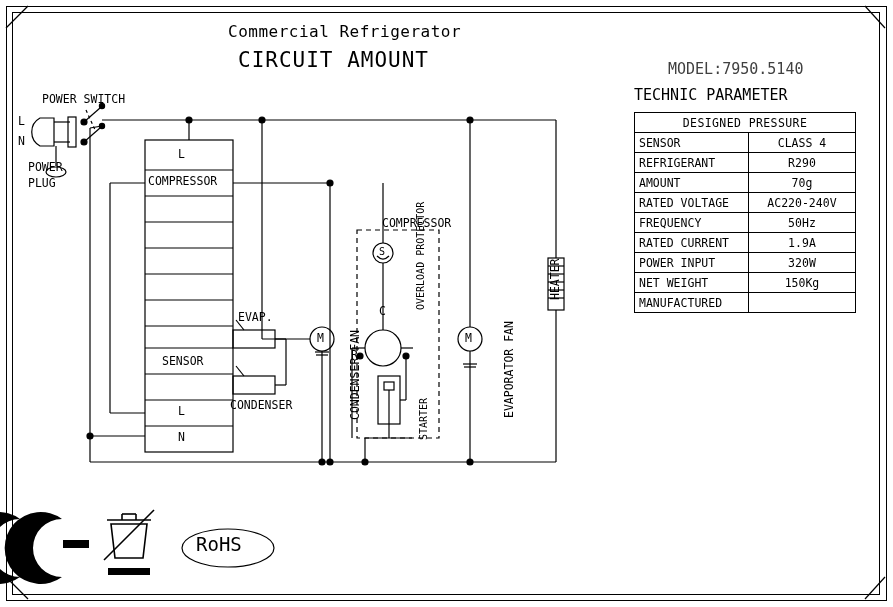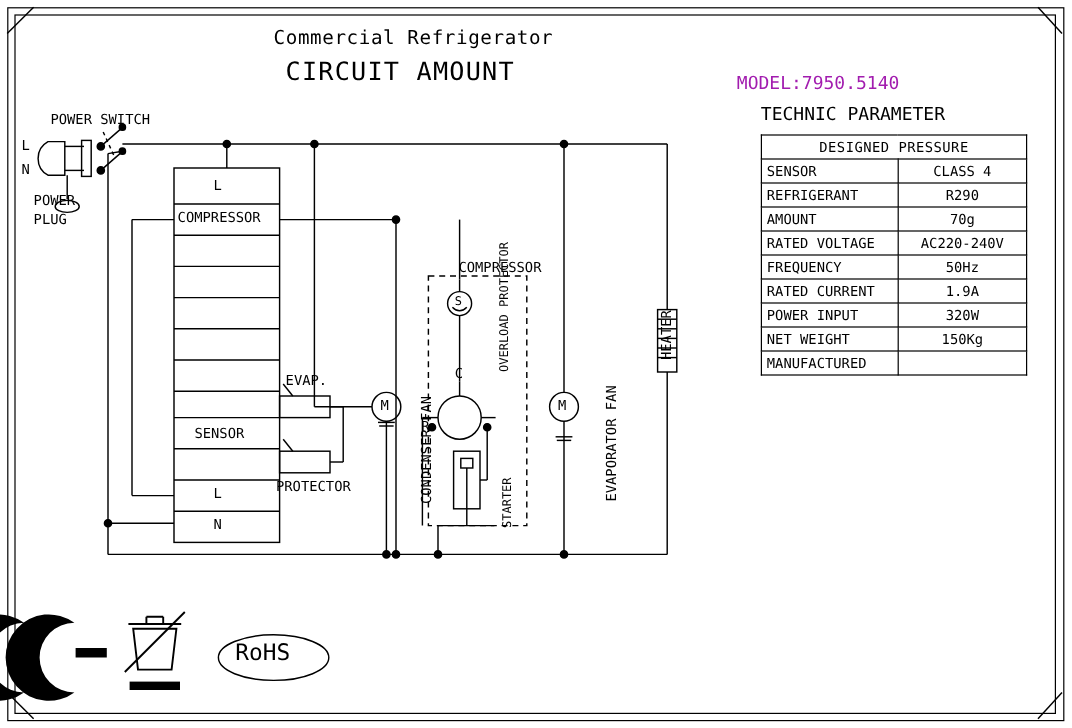--- a/index.html
+++ b/index.html
@@ -47,24 +47,24 @@
     position: absolute;
     left: 238px;
     top: 48px;
     font-size: 21px;
     letter-spacing: 1px;
     color: #000;
     white-space: nowrap;
   }
   .model-line {
     position: absolute;
-    left: 598px;
+    left: 652px;
     top: 60px;
     font-size: 15px;
-    color: #a21caf;
+    color: #404040;
     white-space: nowrap;
     padding-left: 16px;
   }
   .technic-line {
     position: absolute;
     left: 634px;
     top: 86px;
     font-size: 15px;
     color: #000;
     white-space: nowrap;
@@ -332,21 +332,21 @@
   <div class="lbl" style="left:28px; top:160px;">POWER</div>
   <div class="lbl" style="left:28px; top:176px;">PLUG</div>
 
   <div class="lbl" style="left:178px; top:147px;">L</div>
   <div class="lbl" style="left:148px; top:174px;">COMPRESSOR</div>
   <div class="lbl" style="left:162px; top:354px;">SENSOR</div>
   <div class="lbl" style="left:178px; top:404px;">L</div>
   <div class="lbl" style="left:178px; top:430px;">N</div>
 
   <div class="lbl" style="left:238px; top:310px;">EVAP.</div>
-  <div class="lbl" style="left:230px; top:398px;">PROTECTOR</div>
+  <div class="lbl" style="left:230px; top:398px;">CONDENSER</div>
 
   <div class="lbl vert" style="left:348px; top:420px;">CONDENSER FAN</div>
   <div class="lbl vert" style="left:502px; top:418px;">EVAPORATOR FAN</div>
   <div class="lbl vert" style="left:548px; top:300px;">HEATER</div>
 
   <div class="lbl" style="left:382px; top:216px;">COMPRESSOR</div>
   <div class="lbl sm vert" style="left:415px; top:310px;">OVERLOAD PROTECTOR</div>
   <div class="lbl sm vert" style="left:418px; top:440px;">STARTER</div>
 
   <div class="lbl sm" style="left:379px; top:246px;">S</div>

